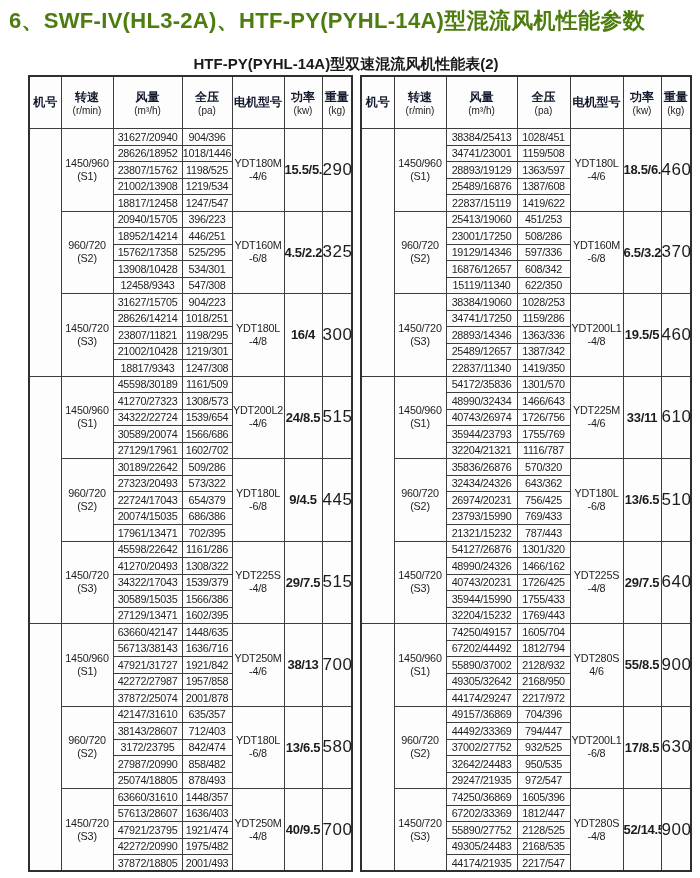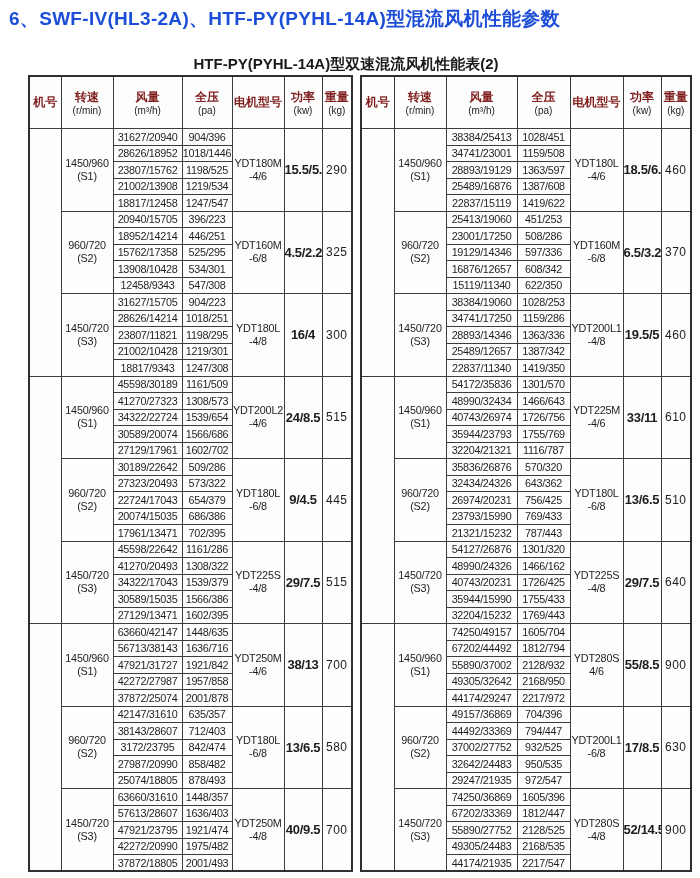--- a/index.html
+++ b/index.html
@@ -3,50 +3,50 @@
 <meta charset="utf-8">
 <style>
   html,body{margin:0;padding:0;}
   body{
     width:700px;height:878px;background:#ffffff;
     font-family:"Liberation Sans","DejaVu Sans",sans-serif;
     color:#1c1c1c;position:relative;overflow:hidden;
   }
   .page-title{
     position:absolute;left:9px;top:6px;
-    font-size:19px;font-weight:bold;letter-spacing:0.3px;
-    color:#1d4ed8;white-space:nowrap;
+    font-size:22px;font-weight:bold;letter-spacing:0.3px;
+    color:#4d7c0f;white-space:nowrap;
   }
   .table-subtitle{
     position:absolute;left:0;right:8px;top:55px;
     text-align:center;font-size:15px;font-weight:bold;color:#1a1a1a;
   }
   table.perf{
     position:absolute;top:75px;height:797px;
     border-collapse:collapse;table-layout:fixed;
     border:2px solid #2f2f2f;
     background:#fdfdfd;
   }
   table.perf.left{left:28px;width:325px;}
   table.perf.right{left:360px;width:332px;}
   .perf th,.perf td{
     border:1px solid #3d3d3d;
     padding:0;margin:0;
     text-align:center;vertical-align:middle;
     overflow:hidden;white-space:nowrap;
   }
   .perf thead th{height:51px;font-weight:bold;}
-  .h-cn{display:block;font-size:12px;font-weight:bold;line-height:1.25;color:#7f1d1d;}
+  .h-cn{display:block;font-size:12px;font-weight:bold;line-height:1.25;color:#0f172a;}
   .h-unit{display:block;font-size:10px;font-weight:normal;line-height:1.1;color:#222;}
   .perf tbody tr{height:16.5px;}
   td.c-flow,td.c-press{font-size:10.8px;letter-spacing:-0.3px;color:#1f1f1f;}
   td.c-machine{font-size:11.5px;letter-spacing:0.2px;padding-left:45px;}
   td.c-speed,td.c-motor{font-size:10.8px;line-height:1.2;letter-spacing:-0.2px;text-align:center;}
   td.c-power{font-size:13px;letter-spacing:-0.3px;font-weight:bold;}
-  td.c-weight{font-size:12px;letter-spacing:0.5px;}
+  td.c-weight{font-size:17px;letter-spacing:0.5px;}
   .two-line span{display:block;}
 </style>
 </head>
 <body>
 
 <div class="page-title">6、SWF-IV(HL3-2A)、HTF-PY(PYHL-14A)型混流风机性能参数</div>
 <div class="table-subtitle">HTF-PY(PYHL-14A)型双速混流风机性能表(2)</div>
 
 <table class="perf left">
   <colgroup>

